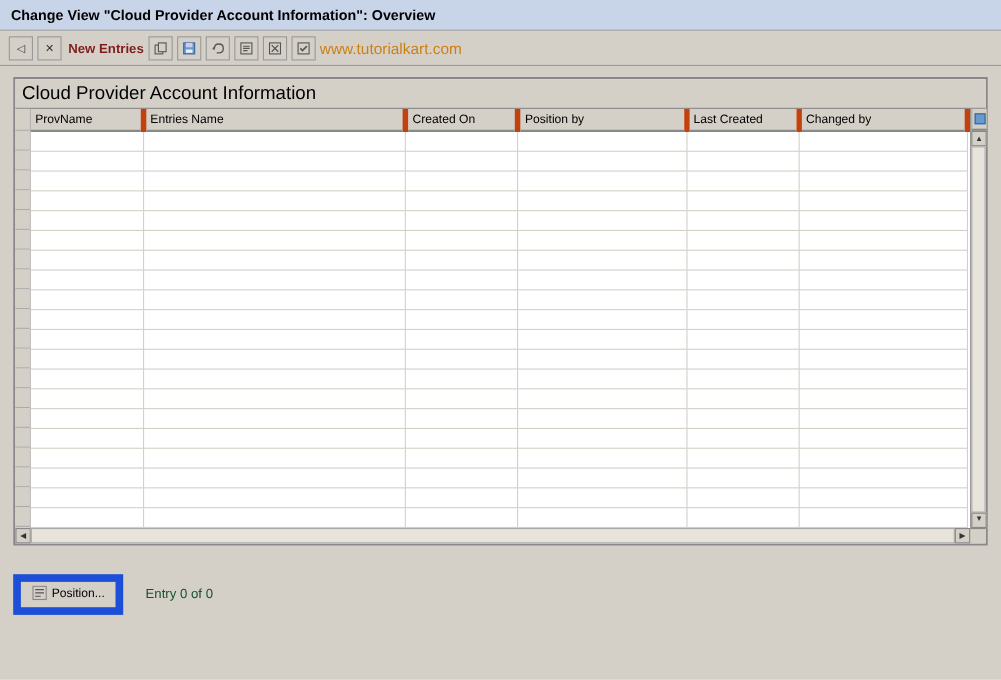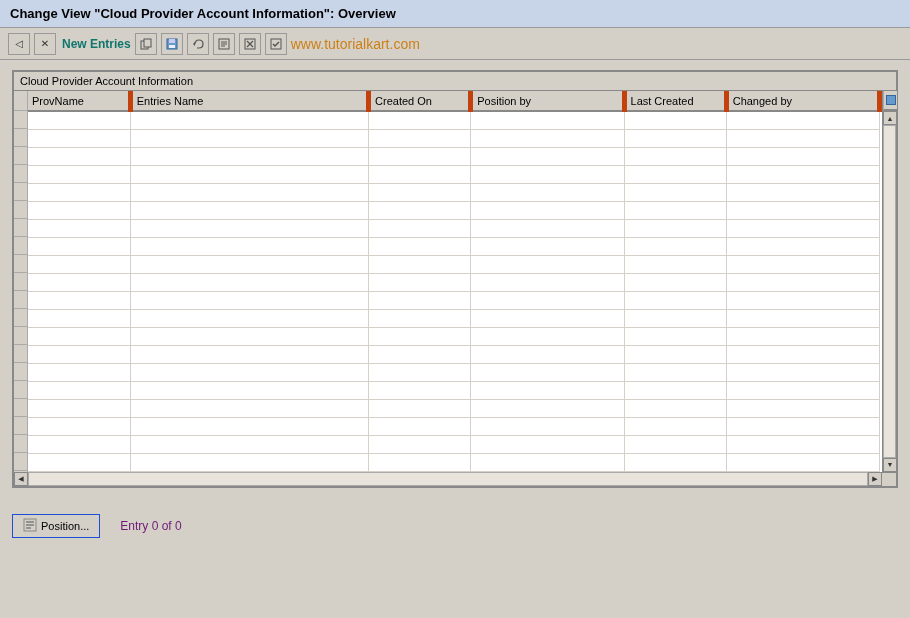--- a/index.html
+++ b/index.html
@@ -40,21 +40,21 @@
       background: #d4d0c8;
       cursor: pointer;
       display: flex;
       align-items: center;
       justify-content: center;
       font-size: 10px;
       color: #333;
     }
 
     .new-entries-label {
-      color: #0f766e;
+      color: #7f1d1d;
       font-size: 12px;
       font-weight: bold;
       margin-left: 2px;
       cursor: pointer;
     }
 
     .watermark {
       color: #cc7700;
       font-size: 14px;
       margin-left: 0;
@@ -70,21 +70,21 @@
     
     .table-section {
       border: 2px solid #888;
       background: #fff;
     }
 
     .table-title {
       background: #d4d0c8;
       border-bottom: 1px solid #888;
       padding: 3px 6px;
-      font-size: 11px;
+      font-size: 17px;
       font-weight: normal;
       color: #000;
     }
 
     .table-wrapper {
       display: flex;
       position: relative;
     }
 
     
@@ -229,29 +229,29 @@
       display: flex;
       align-items: center;
       gap: 20px;
     }
 
     .position-btn {
       display: flex;
       align-items: center;
       gap: 4px;
       background: #d4d0c8;
-      border: 1px solid #1d4ed8;
+      border: 7px solid #1d4ed8;
       padding: 3px 10px;
       cursor: pointer;
       font-size: 11px;
     }
 
     .entry-count {
       font-size: 12px;
-      color: #701a75;
+      color: #14532d;
     }
   </style>
 </head>
 <body>
 
 <div class="title-bar">
   <span>Change View "Cloud Provider Account Information": Overview</span>
 </div>
 
 <div class="toolbar">

